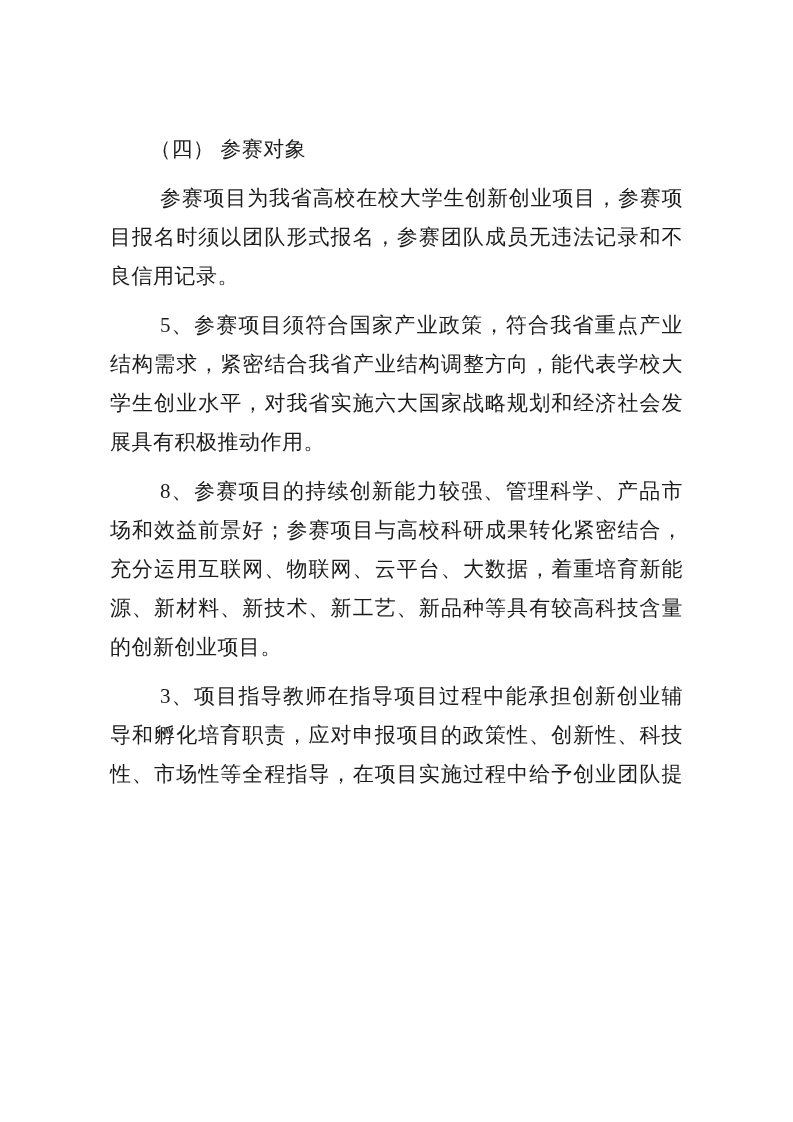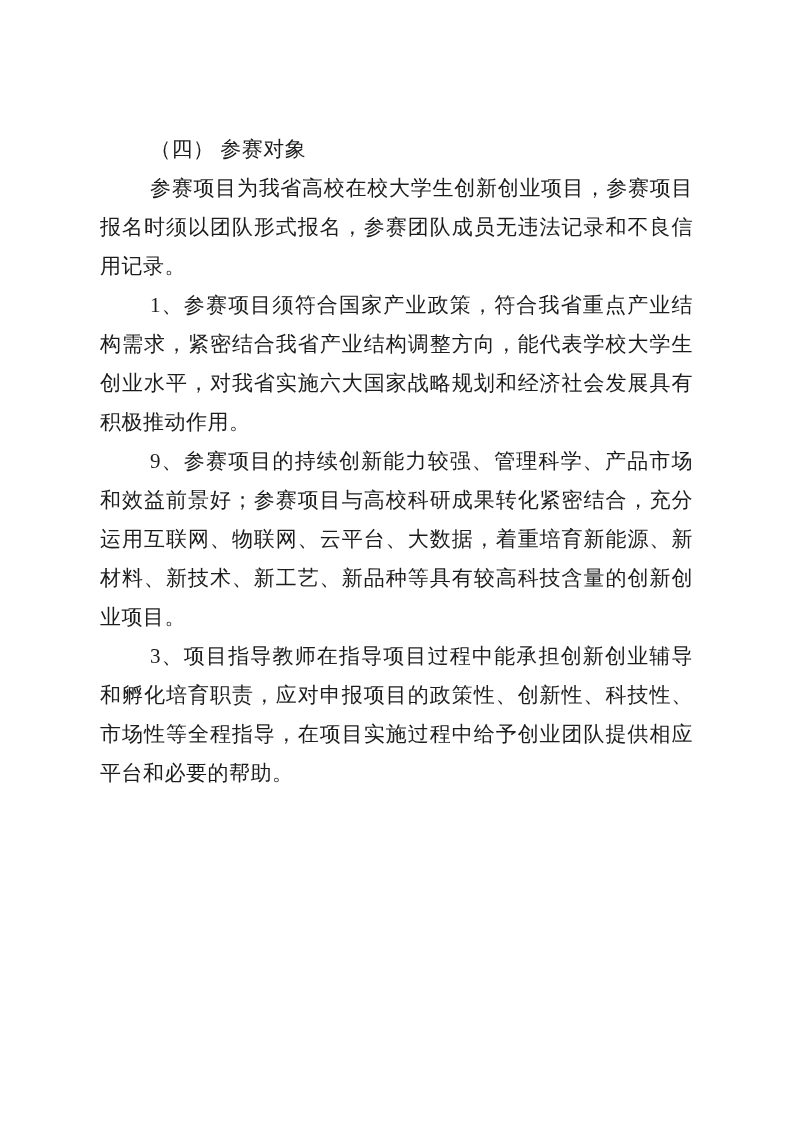--- a/index.html
+++ b/index.html
@@ -26,21 +26,21 @@
     text-align: justify;
     letter-spacing: 0.5px;
   }
   .heading {
     margin: 0;
     font-size: 21px;
     font-weight: normal;
     text-indent: 50px;
   }
   .para {
-    margin: 0;
+    margin: 10px;
     text-indent: 50px;
     word-break: break-all;
     line-break: strict;
   }
   .page-number {
     position: absolute;
     top: 999px;
     right: 100px;
     font-size: 20px;
     line-height: 26px;
@@ -49,18 +49,18 @@
     white-space: nowrap;
   }
 </style>
 </head>
 <body>
 
 <div class="page">
   <div class="content">
     <h2 class="heading">（四） 参赛对象</h2>
     <p class="para">参赛项目为我省高校在校大学生创新创业项目，参赛项目报名时须以团队形式报名，参赛团队成员无违法记录和不良信用记录。</p>
-    <p class="para">1、参赛项目须符合国家产业政策，符合我省重点产业结构需求，紧密结合我省产业结构调整方向，能代表学校大学生创业水平，对我省实施六大国家战略规划和经济社会发展具有积极推动作用。</p>
-    <p class="para">9、参赛项目的持续创新能力较强、管理科学、产品市场和效益前景好；参赛项目与高校科研成果转化紧密结合，充分运用互联网、物联网、云平台、大数据，着重培育新能源、新材料、新技术、新工艺、新品种等具有较高科技含量的创新创业项目。</p>
+    <p class="para">5、参赛项目须符合国家产业政策，符合我省重点产业结构需求，紧密结合我省产业结构调整方向，能代表学校大学生创业水平，对我省实施六大国家战略规划和经济社会发展具有积极推动作用。</p>
+    <p class="para">8、参赛项目的持续创新能力较强、管理科学、产品市场和效益前景好；参赛项目与高校科研成果转化紧密结合，充分运用互联网、物联网、云平台、大数据，着重培育新能源、新材料、新技术、新工艺、新品种等具有较高科技含量的创新创业项目。</p>
     <p class="para">3、项目指导教师在指导项目过程中能承担创新创业辅导和孵化培育职责，应对申报项目的政策性、创新性、科技性、市场性等全程指导，在项目实施过程中给予创业团队提供相应平台和必要的帮助。</p>
   </div>
   <div class="page-number">— 3 —</div>
 </div>
 
 </body></html>

